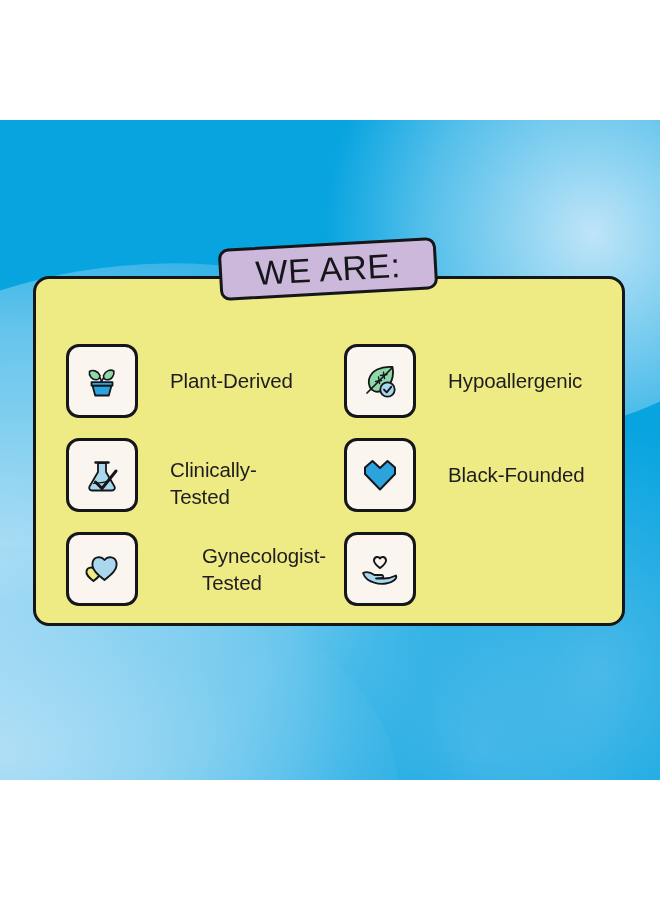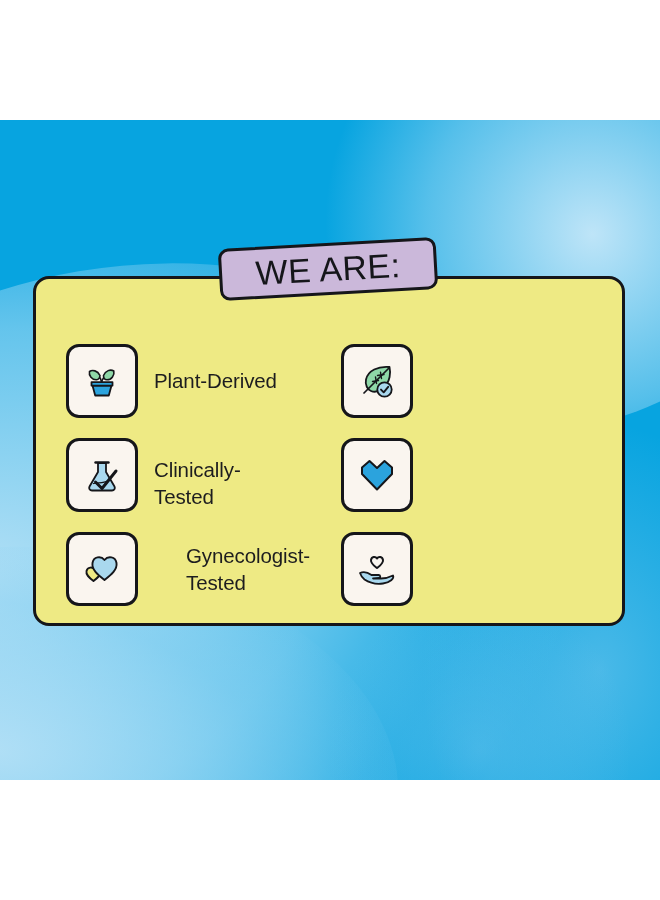--- a/index.html
+++ b/index.html
@@ -141,21 +141,21 @@
     top: 55px;
     width: 532px;
     display: grid;
     grid-template-columns: 1fr 1fr;
     grid-template-rows: 94px 94px 94px;
     column-gap: 18px;
   }
   .feature {
     display: flex;
     align-items: center;
-    gap: 16px;
+    gap: 32px;
   }
   .tile {
     flex: 0 0 auto;
     width: 72px;
     height: 74px;
     box-sizing: border-box;
     background: #faf5ef;
     border: 3px solid #15161a;
     border-radius: 13px;
     display: flex;
@@ -207,20 +207,21 @@
             <path d="M33.5 7 C22 6 12 10.5 10 19.5 C8.8 25 11.5 29.5 15 31 C22 34 31.5 27 33.6 17 C34.3 13.6 34.2 10 33.5 7 Z" fill="#8fd8a8" stroke="#15161a" stroke-width="1.8" stroke-linejoin="round"></path>
             <path d="M32.5 8.5 L8 33" fill="none" stroke="#15161a" stroke-width="1.7" stroke-linecap="round"></path>
             <path d="M24.5 12.2 L25.5 18.5" fill="none" stroke="#15161a" stroke-width="1.4" stroke-linecap="round"></path>
             <path d="M19.5 17 L20.5 23.5" fill="none" stroke="#15161a" stroke-width="1.4" stroke-linecap="round"></path>
             <path d="M28 14.5 L21.5 15.5" fill="none" stroke="#15161a" stroke-width="1.4" stroke-linecap="round"></path>
             <path d="M22.5 20.5 L16.5 21.5" fill="none" stroke="#15161a" stroke-width="1.4" stroke-linecap="round"></path>
             <circle cx="28.5" cy="29.5" r="7.2" fill="#a9d8ee" stroke="#15161a" stroke-width="1.8"></circle>
             <path d="M25 29.6 L27.7 32.3 L32.2 26.8" fill="none" stroke="#15161a" stroke-width="1.9" stroke-linecap="round" stroke-linejoin="round"></path>
           </svg>
         </div>
+        <div class="feature-label">Hypoallergenic</div>
       </div>
 
       <div class="feature">
         <div class="tile">
           <svg width="42" height="42" viewBox="0 0 42 42">
             <path d="M17 9 L17 18 L8.5 32.5 C7.5 34.5 8.8 36.5 11 36.5 L31 36.5 C33.2 36.5 34.5 34.5 33.5 32.5 L25 18 L25 9 Z" fill="#a9d8ee" stroke="#15161a" stroke-width="1.8" stroke-linejoin="round"></path>
             <path d="M14.5 8.5 L27.5 8.5" fill="none" stroke="#15161a" stroke-width="2.4" stroke-linecap="round"></path>
             <path d="M12.5 29.5 C17 28 22 30 27 26.5" fill="none" stroke="#15161a" stroke-width="1.3" stroke-linecap="round"></path>
             <path d="M14.5 28 L21 34.5 L35 17" fill="none" stroke="#15161a" stroke-width="3" stroke-linecap="round" stroke-linejoin="round"></path>
           </svg>
@@ -228,20 +229,21 @@
         <div class="feature-label" style="white-space: pre-line; margin-top: 16px;">Clinically-
 Tested</div>
       </div>
 
       <div class="feature">
         <div class="tile">
           <svg width="42" height="42" viewBox="0 0 42 42">
             <path d="M6 13.5 L6 20 L21 35.5 L36 20 L36 13.5 L28.5 7 L21 14 L13.5 7 Z" fill="#2ba3dd" stroke="#15161a" stroke-width="2" stroke-linejoin="round"></path>
           </svg>
         </div>
+        <div class="feature-label">Black-Founded</div>
       </div>
 
       <div class="feature">
         <div class="tile">
           <svg width="42" height="42" viewBox="0 0 42 42">
             <path d="M14 21.5 C11.5 18.5 6.5 19 5.5 23 C4.6 26.6 8 29.5 12.5 33 C17 29.5 20.5 26.6 19.5 23 C18.6 19.6 16.5 18.8 14 21.5 Z" fill="#eeea84" stroke="#15161a" stroke-width="1.9" stroke-linejoin="round"></path>
             <path d="M23.5 12 C20 7.5 12.5 8.5 11.5 15 C10.5 21.5 16.5 26.5 23.5 32 C30.5 26.5 36.5 21.5 35.5 15 C34.5 8.5 27 7.5 23.5 12 Z" fill="#a9d8ee" stroke="#15161a" stroke-width="1.9" stroke-linejoin="round"></path>
           </svg>
         </div>
         <div class="feature-label" style="white-space: pre-line; margin-left: 32px;">Gynecologist-

